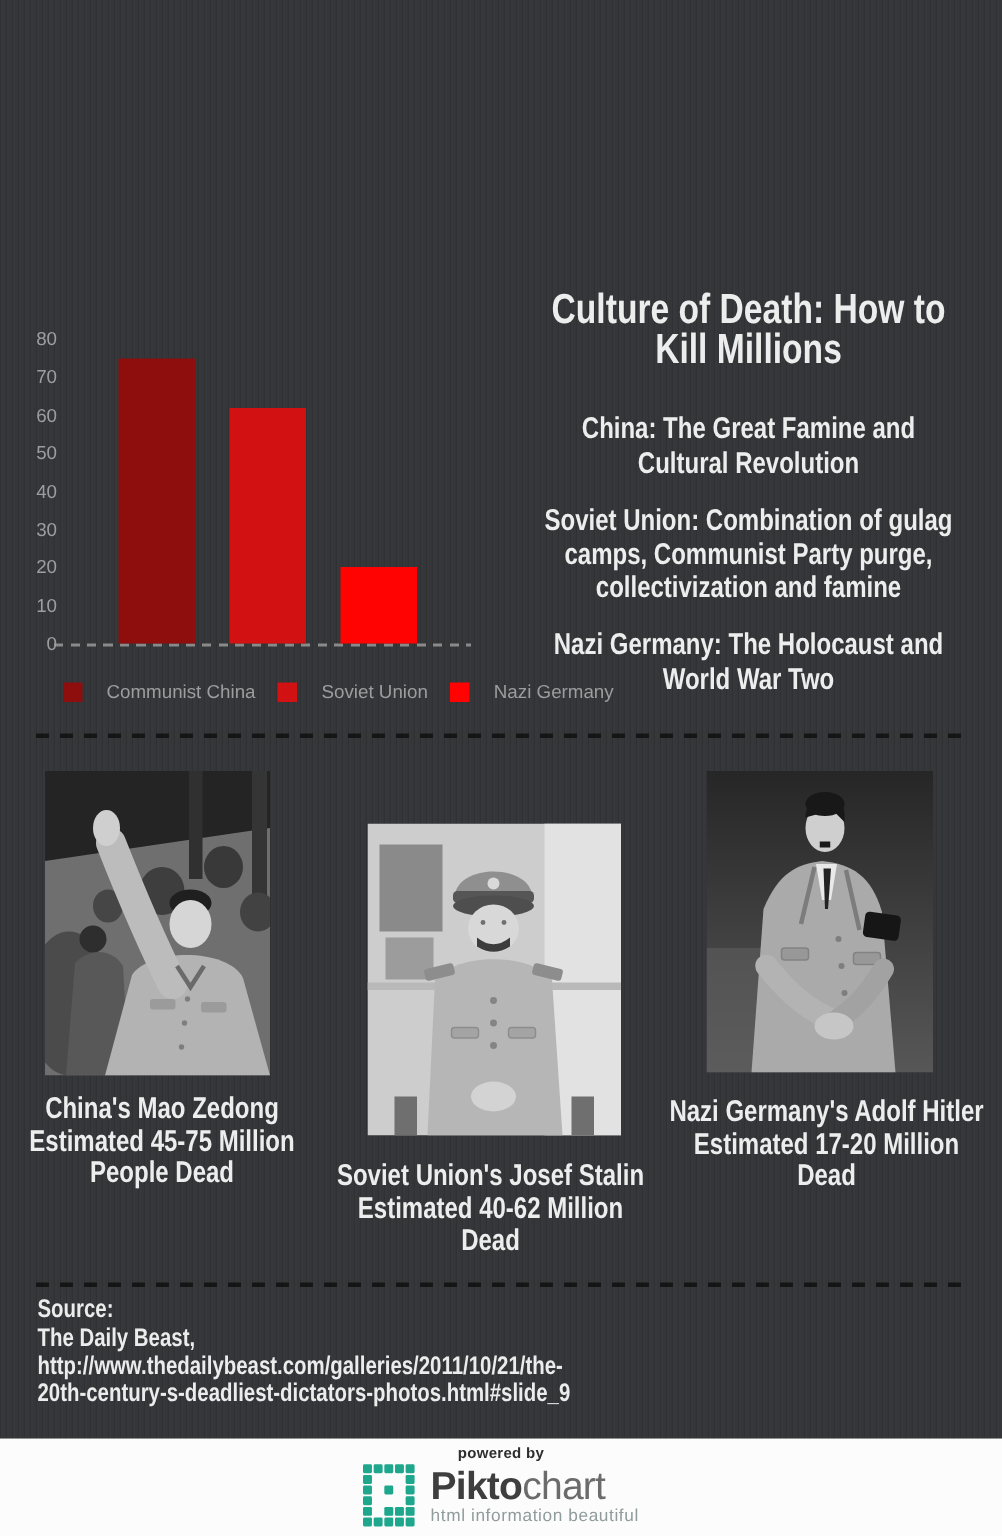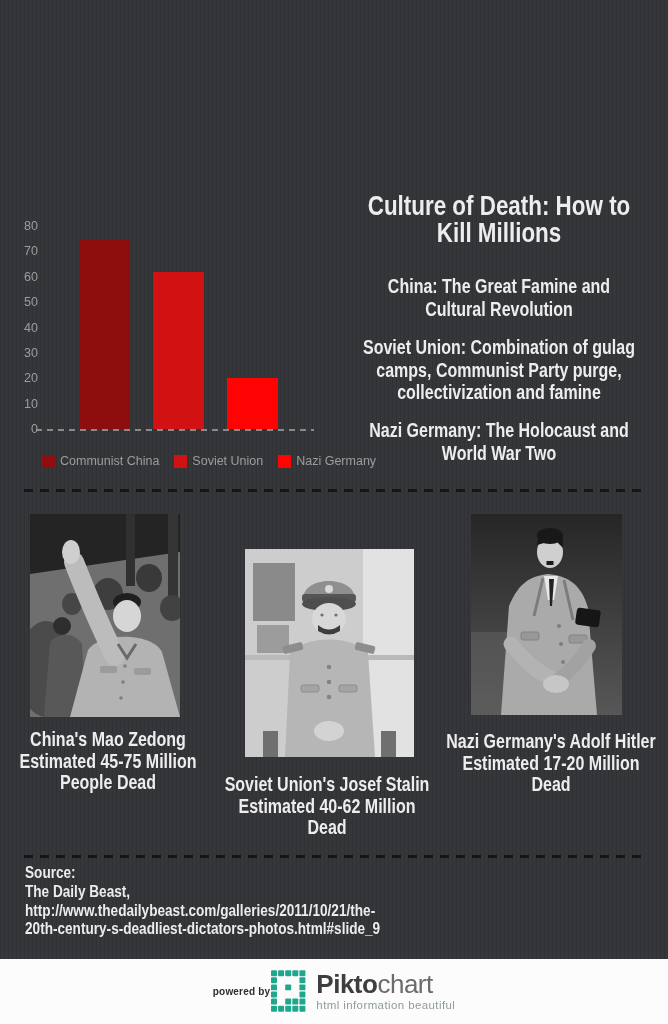--- a/index.html
+++ b/index.html
@@ -23,21 +23,21 @@
     color:#fff;font-size:40px;font-weight:bold;letter-spacing:0;}
   
   .chart{position:absolute;left:28px;top:218px;width:300px;height:258px;}
   .plot{position:absolute;left:0;top:8px;width:300px;height:203px;}
   .ytick{position:absolute;left:-26px;width:36px;text-align:right;font-size:12.5px;line-height:16px;color:#9b9d9e;}
   .bar{position:absolute;bottom:0;width:51px;}
   .baseline{position:absolute;left:8px;bottom:-2px;width:278px;height:2px;
     background:repeating-linear-gradient(90deg,#8a8a8a 0 6px,rgba(0,0,0,0) 6px 11px);}
   .xlabel{position:absolute;left:0;top:216px;width:300px;text-align:center;font-size:13px;color:#9b9d9e;}
   .legend{position:absolute;left:14px;top:236px;display:flex;gap:15px;align-items:center;}
-  .legend .item{display:flex;align-items:center;gap:5px;}
+  .legend .item{display:flex;align-items:center;gap:16px;}
   .legend .swatch{width:13px;height:13px;display:inline-block;}
   .legend .lbl{font-size:12.5px;color:#9b9d9e;white-space:nowrap;}
   
   .culture-heading{position:absolute;left:299px;top:192px;width:400px;font-size:28px;line-height:27px;}
   .cpara{position:absolute;left:299px;width:400px;font-size:20px;line-height:22.5px;}
   .cp0{top:275px}.cp1{top:336px}.cp2{top:419px}
   
   .sep{position:absolute;left:24px;width:622px;height:3px;
     background:repeating-linear-gradient(90deg,#151515 0 9px,rgba(0,0,0,0) 9px 16px);}
   .sep1{top:489px}.sep2{top:855px}
@@ -45,21 +45,21 @@
   .photo{position:absolute;display:block;}
   .cap{position:absolute;width:280px;font-size:20px;line-height:21.5px;}
   
   .source{position:absolute;left:25px;top:864px;width:470px;font-size:17px;line-height:18.8px;
     text-align:left;color:#ececec;font-weight:bold;white-space:pre-line;}
   .aim{position:absolute;left:514px;top:866px;width:91px;height:71px;
     background:radial-gradient(circle at 50% 40%,#1c1c1c,#040404 85%);}
   .aim svg{display:block}
   
   .footer{position:absolute;left:0;top:959px;width:668px;height:65px;background:#fcfcfc;
-    display:flex;flex-direction:row;align-items:center;justify-content:center;gap:1px;}
+    display:flex;flex-direction:column;align-items:center;justify-content:center;gap:1px;}
   .powered{font-size:10px;font-weight:bold;color:#2e2e2e;letter-spacing:.2px;}
   .pikto-row{display:flex;align-items:center;gap:9px;}
   .pikto-text{display:flex;flex-direction:column;line-height:1;}
   .pikto-word{font-size:26px;letter-spacing:-.5px;}
   .pikto-word .b{font-weight:bold;color:#3e3e3e;}
   .pikto-word .lt{font-weight:normal;color:#6b6b6b;}
   .pikto-tag{font-size:11.5px;color:#8f9c9a;margin-top:3px;letter-spacing:.4px;}
 </style>
 </head>
 <body>

